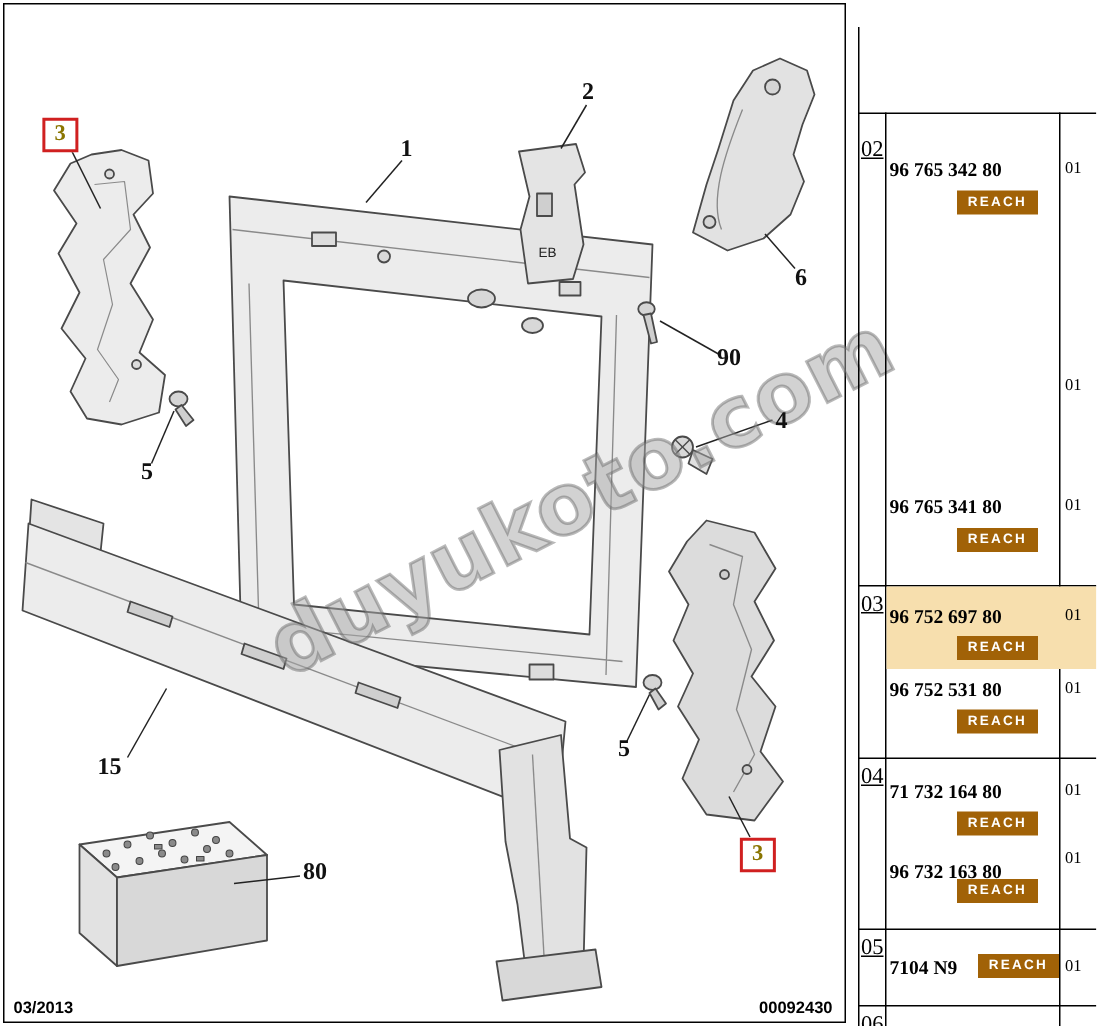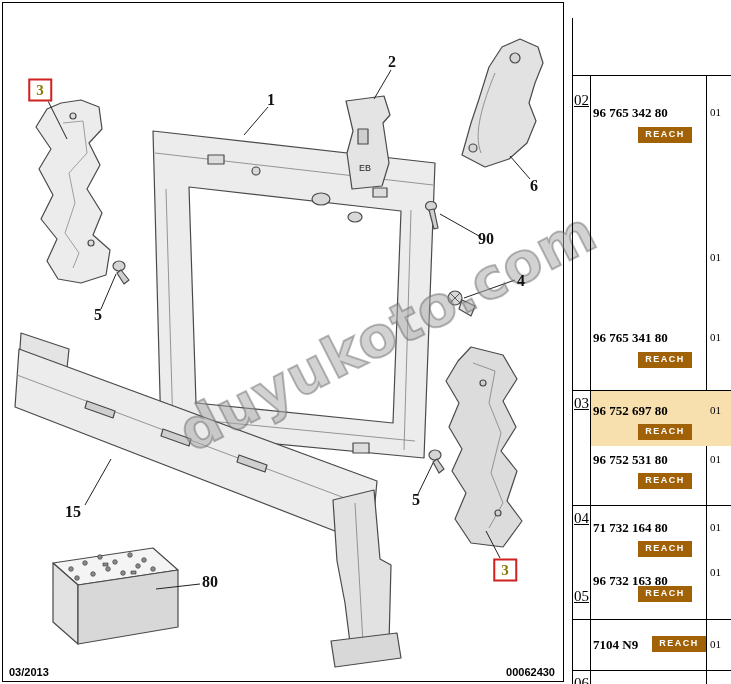--- a/index.html
+++ b/index.html
@@ -163,21 +163,21 @@
     <div class="callout" style="left:531px;top:183px">6</div>
     <div class="callout" style="left:483px;top:236px">90</div>
     <div class="callout" style="left:518px;top:278px">4</div>
     <div class="callout" style="left:95px;top:312px">5</div>
     <div class="callout" style="left:413px;top:497px">5</div>
     <div class="callout" style="left:70px;top:509px">15</div>
     <div class="callout" style="left:207px;top:579px">80</div>
     <div class="callout boxed" style="left:502px;top:567px">3</div>
 
     <div class="footer-note fl">03/2013</div>
-    <div class="footer-note fr">00062430</div>
+    <div class="footer-note fr">00092430</div>
   </div>
 
   <div class="parts">
 
 
     <div class="vl" style="left:6px;top:18px;height:666px"></div>
     <div class="vl" style="left:24px;top:75px;height:609px"></div>
     <div class="vl" style="left:140px;top:75px;height:609px"></div>
     <div class="hr" style="top:75px"></div>
     <div class="hr" style="top:390px"></div>
@@ -205,20 +205,20 @@
     <div class="reach" style="top:473px">REACH</div>
 
     <div class="gid" style="top:510px">04</div>
     <div class="pn" style="top:520px">71 732 164 80</div>
     <div class="qty" style="top:521px">01</div>
     <div class="reach" style="top:541px">REACH</div>
     <div class="pn" style="top:573px">96 732 163 80</div>
     <div class="qty" style="top:566px">01</div>
     <div class="reach" style="top:586px">REACH</div>
 
-    <div class="gid" style="top:588px">05</div>
+    <div class="gid" style="top:624px">05</div>
     <div class="pn" style="top:637px">7104 N9</div>
     <div class="reach inline" style="top:636px">REACH</div>
     <div class="qty" style="top:638px">01</div>
 
     <div class="gid" style="top:675px">06</div>
   </div>
 </div>
 
 </body></html>

